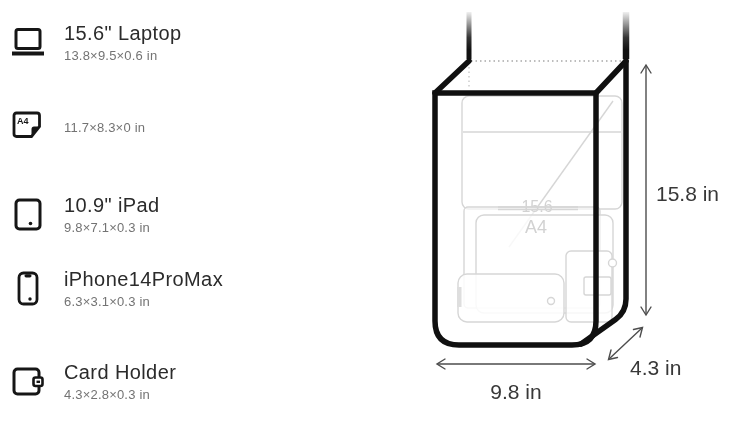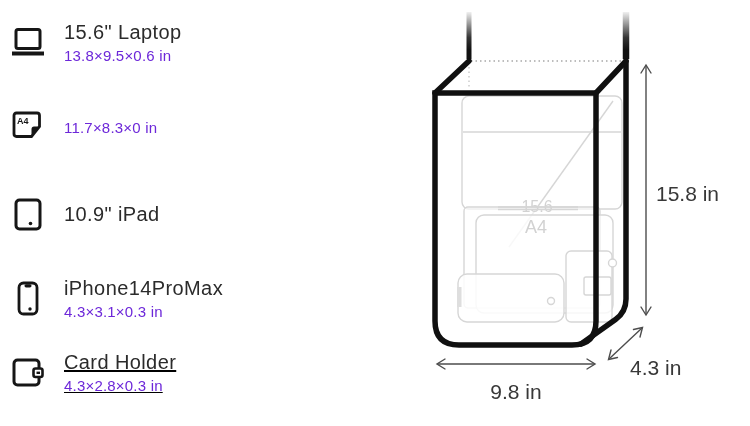--- a/index.html
+++ b/index.html
@@ -14,21 +14,21 @@
   }
   .cap-icon {
     width:40px; display:flex; justify-content:center; align-items:center;
     flex:0 0 40px;
   }
   .cap-text { display:flex; flex-direction:column; }
   .cap-title {
     font-size:20px; color:#2b2b2b; letter-spacing:0.4px; line-height:22px;
   }
   .cap-dims {
-    font-size:15px; color:#6d28d9; letter-spacing:0.2px; margin-top:4px;
+    font-size:13px; color:#737373; letter-spacing:0.2px; margin-top:4px;
   }
   #diagram-svg { position:absolute; left:0; top:0; }
   #diagram-svg text { font-family:"Liberation Sans", sans-serif; }
   .dim-label { font-size:21px; fill:#383838; }
   .wm { fill:#d2d2d2; }
 </style>
 </head>
 <body>
 
 <div>
@@ -61,38 +61,39 @@
 
   <div class="cap-item" style="top:186px;">
     <span class="cap-icon">
       <svg width="28" height="33" viewBox="0 0 28 33">
         <rect x="2" y="2" width="24" height="29" rx="3.5" fill="none" stroke="#161616" stroke-width="3"></rect>
         <circle cx="16.5" cy="25.5" r="1.8" fill="#161616"></circle>
       </svg>
     </span>
     <span class="cap-text">
       <span class="cap-title">10.9" iPad</span>
+      <span class="cap-dims">9.8×7.1×0.3 in</span>
     </span>
   </div>
 
-  <div class="cap-item" style="top:270px;align-items:center;">
+  <div class="cap-item" style="top:260px;align-items:center;">
     <span class="cap-icon">
       <svg width="22" height="35" viewBox="0 0 22 35">
         <rect x="2" y="2" width="18" height="31" rx="4.5" fill="none" stroke="#161616" stroke-width="2.8"></rect>
         <rect x="7.5" y="3.2" width="7" height="3.2" rx="1.6" fill="#161616"></rect>
         <circle cx="13" cy="28" r="1.7" fill="#161616"></circle>
       </svg>
     </span>
     <span class="cap-text">
       <span class="cap-title">iPhone14ProMax</span>
-      <span class="cap-dims">4.3×3.1×0.3 in</span>
+      <span class="cap-dims">6.3×3.1×0.3 in</span>
     </span>
   </div>
 
-  <div class="cap-item" style="top:344px;text-decoration:underline;">
+  <div class="cap-item" style="top:353px;">
     <span class="cap-icon">
       <svg width="32" height="31" viewBox="0 0 32 31">
         <rect x="2" y="3" width="25" height="25" rx="3.5" fill="none" stroke="#161616" stroke-width="3"></rect>
         <rect x="21.5" y="11.5" width="9" height="8.5" rx="2" fill="#ffffff" stroke="#161616" stroke-width="2.6"></rect>
         <path d="M24.5 15.8 H28" stroke="#161616" stroke-width="2.4"></path>
       </svg>
     </span>
     <span class="cap-text">
       <span class="cap-title">Card Holder</span>
       <span class="cap-dims">4.3×2.8×0.3 in</span>

